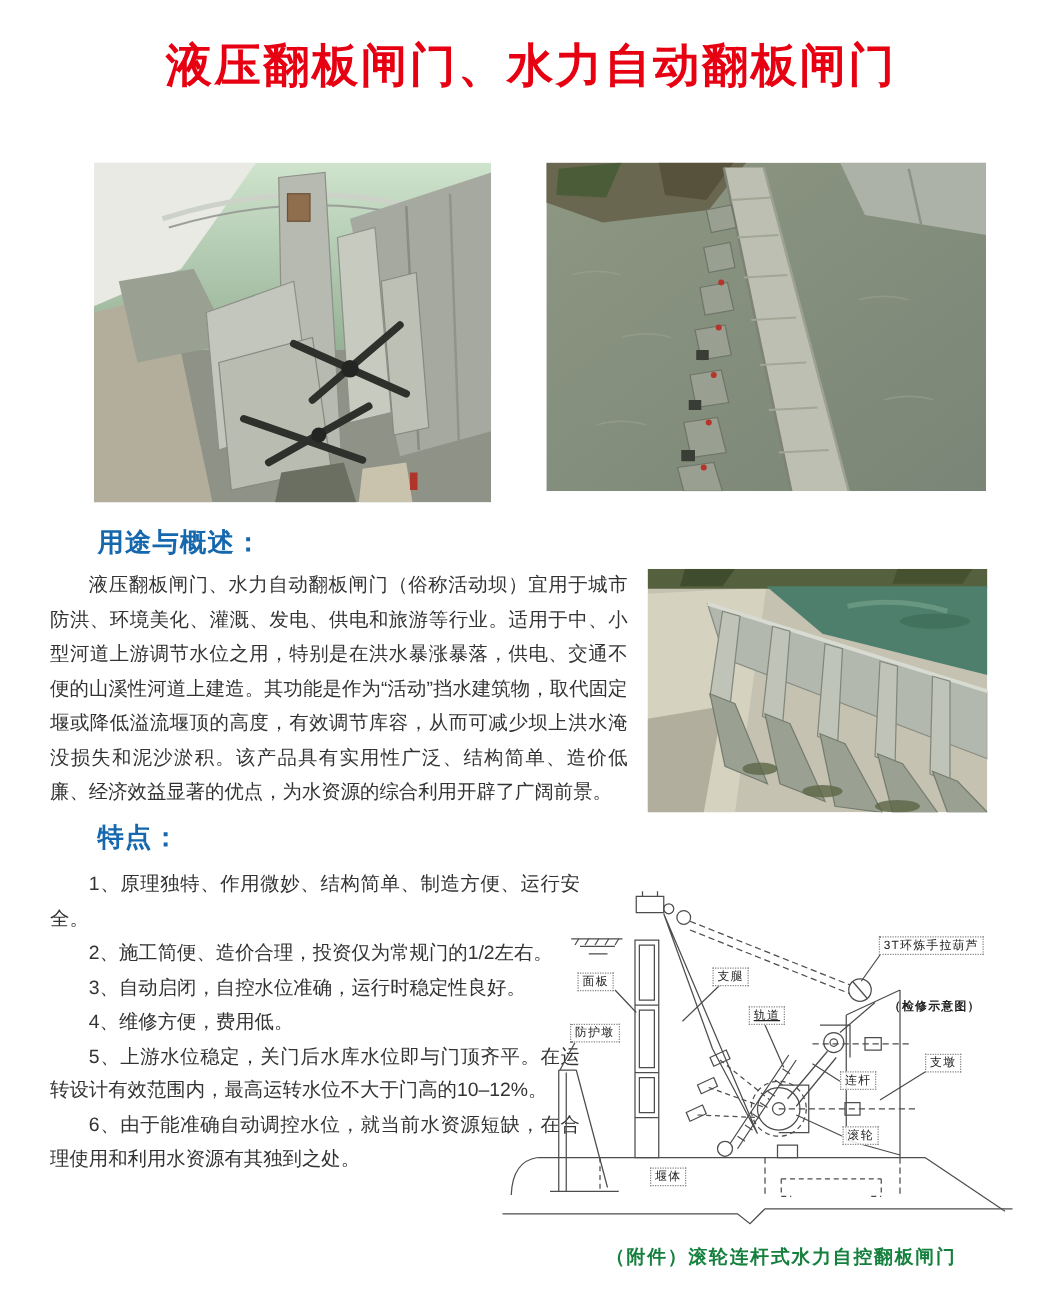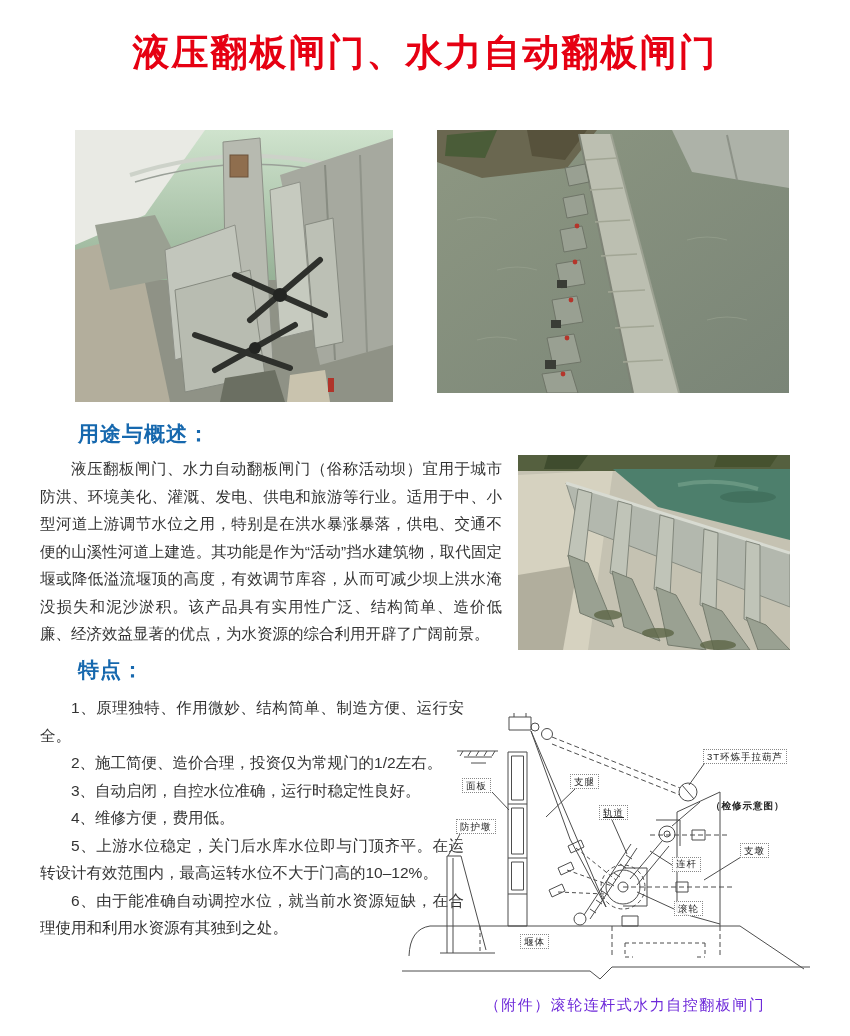--- a/index.html
+++ b/index.html
@@ -42,21 +42,21 @@
     position:absolute;
     border:1px dotted #888;
     padding:1px 3px;
     font-size:9.5px;line-height:11px;color:#222;
     letter-spacing:1px;white-space:nowrap;
     background:rgba(255,255,255,0.85);
   }
   .dlabel.noborder{border:none;background:transparent;font-weight:600;margin-top:28px;}
   .caption{
     position:absolute;left:400px;top:996px;width:450px;
-    text-align:center;font-size:15px;font-weight:400;color:#6d28d9;
+    text-align:center;font-size:15px;font-weight:700;color:#15803d;
     letter-spacing:1.5px;
   }
 </style>
 </head>
 <body>
 
 <div class="page">
 
   <div class="title">液压翻板闸门、水力自动翻板闸门</div>
 
@@ -265,20 +265,20 @@
         <path d="M92 104 L109 122 M60 146 L48 168 M176 100 L146 129 M212 132 L227 166 M304 76 L289 97 M341 169 L304 192 M272 177 L250 163 M274 221 L237 204"></path>
       </g>
     </svg>
     <div class="dlabel" style="left:62px;top:90px;">面板</div>
     <div class="dlabel" style="left:56px;top:131px;">防护墩</div>
     <div class="dlabel" style="left:170px;top:86px;">支腿</div>
     <div class="dlabel" style="left:199px;top:117px;text-decoration:underline;">轨道</div>
     <div class="dlabel" style="left:303px;top:61px;">3T环炼手拉葫芦</div>
     <div class="dlabel noborder" style="left:308px;top:83px;">（检修示意图）</div>
     <div class="dlabel" style="left:340px;top:155px;">支墩</div>
-    <div class="dlabel" style="left:272px;top:169px;font-family:Liberation Mono, monospace;">连杆</div>
+    <div class="dlabel" style="left:272px;top:169px;">连杆</div>
     <div class="dlabel" style="left:274px;top:213px;">滚轮</div>
     <div class="dlabel" style="left:120px;top:246px;">堰体</div>
   </div>
 
   <div class="caption">（附件）滚轮连杆式水力自控翻板闸门</div>
 
 </div>
 
 </body></html>

